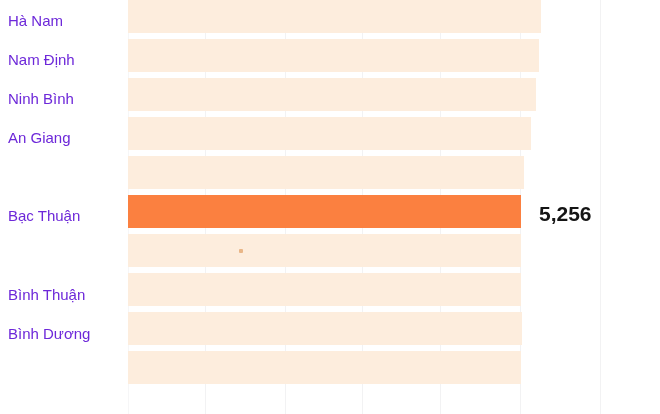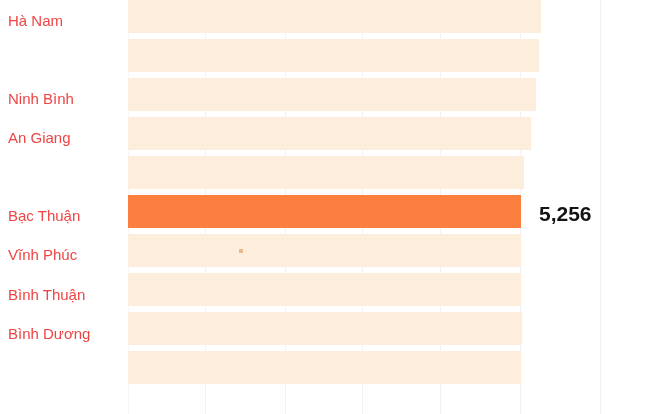--- a/index.html
+++ b/index.html
@@ -31,21 +31,21 @@
     width: 118px;
     height: 414px;
   }
   .cat-label {
     position: absolute;
     left: 8px;
     width: 110px;
     text-align: left;
     font-size: 15px;
     line-height: 1;
-    color: #ef4444;
+    color: #6d28d9;
     white-space: nowrap;
   }
 
   
   .plot {
     position: absolute;
     left: 128px;
     top: 0;
     width: 532px;
     height: 366px;
@@ -104,24 +104,24 @@
     white-space: nowrap;
   }
 </style>
 </head>
 <body>
 
 <div id="chart-root">
 
   <div class="cat-labels">
     <div class="cat-label" style="top:13px">Hà Nam</div>
+    <div class="cat-label" style="top:52px">Nam Định</div>
     <div class="cat-label" style="top:130px">An Giang</div>
     <div class="cat-label" style="top:91px">Ninh Bình</div>
     <div class="cat-label" style="top:208px">Bạc Thuận</div>
-    <div class="cat-label" style="top:247px">Vĩnh Phúc</div>
     <div class="cat-label" style="top:326px">Bình Dương</div>
     <div class="cat-label" style="top:287px">Bình Thuận</div>
   </div>
 
   <div class="plot">
 
     <div class="gridlines">
       <div class="gridline first" style="left:0px"></div>
       <div class="gridline" style="left:77px"></div>
       <div class="gridline" style="left:157px"></div>

